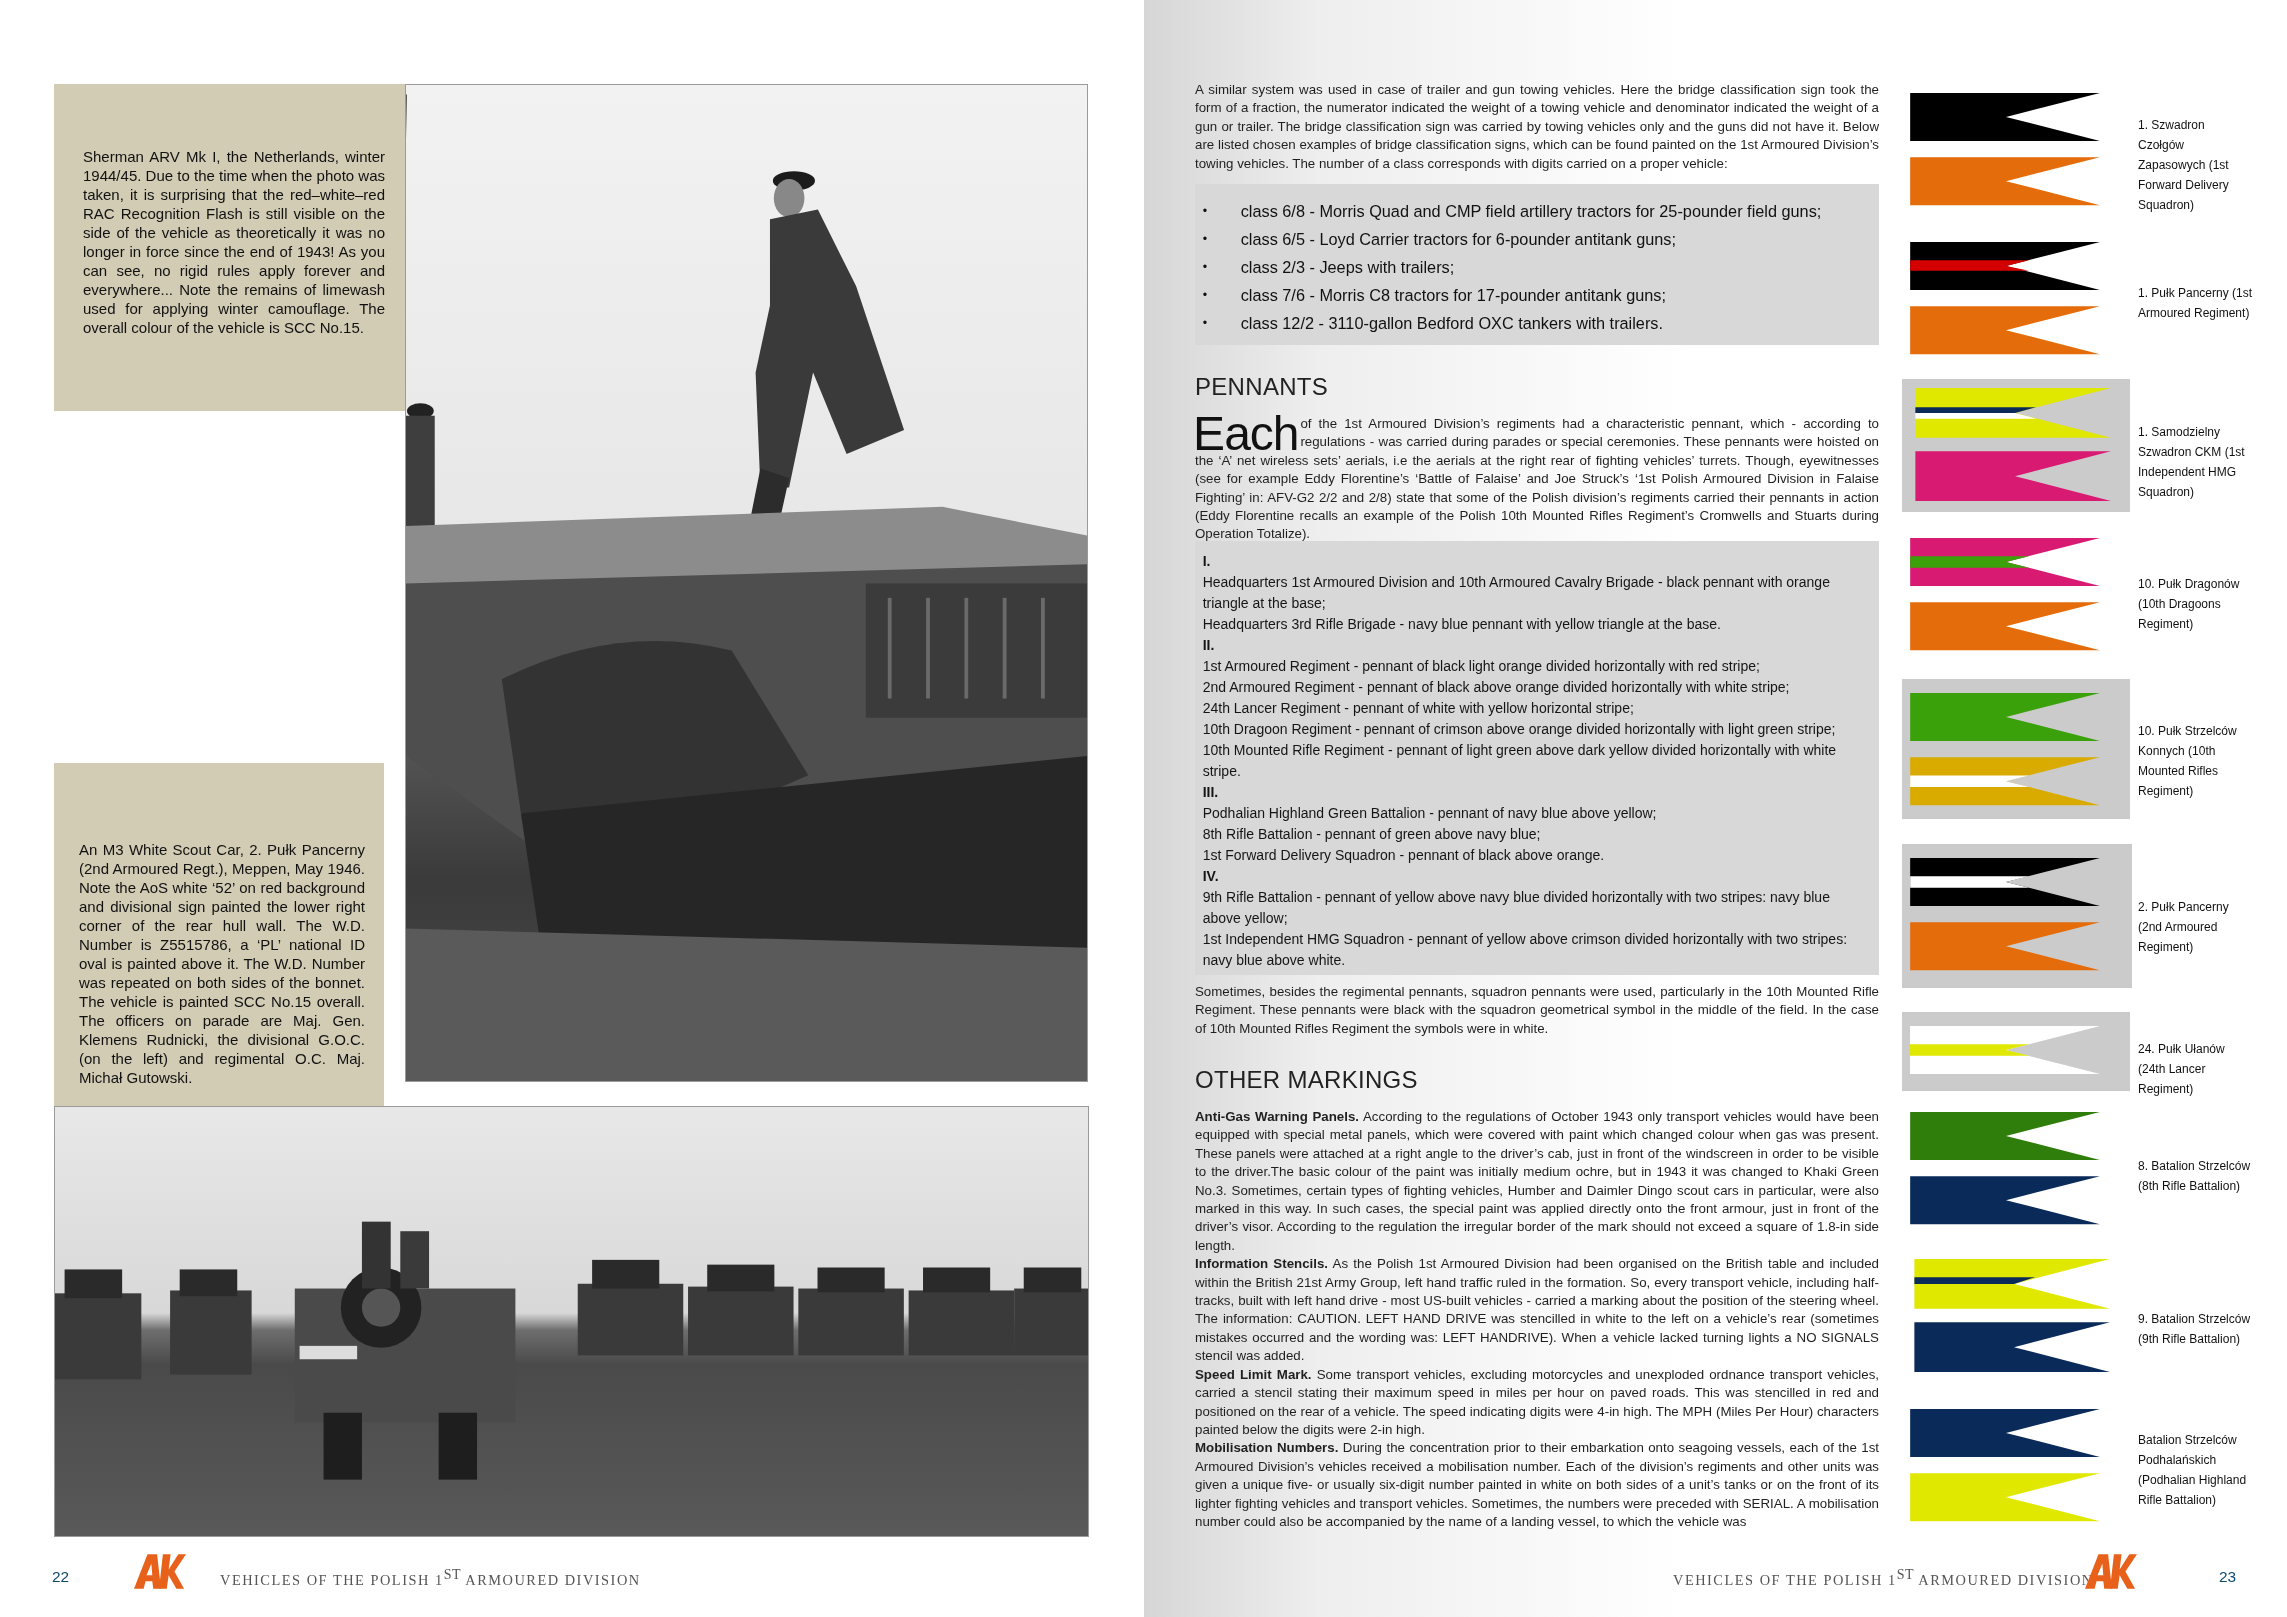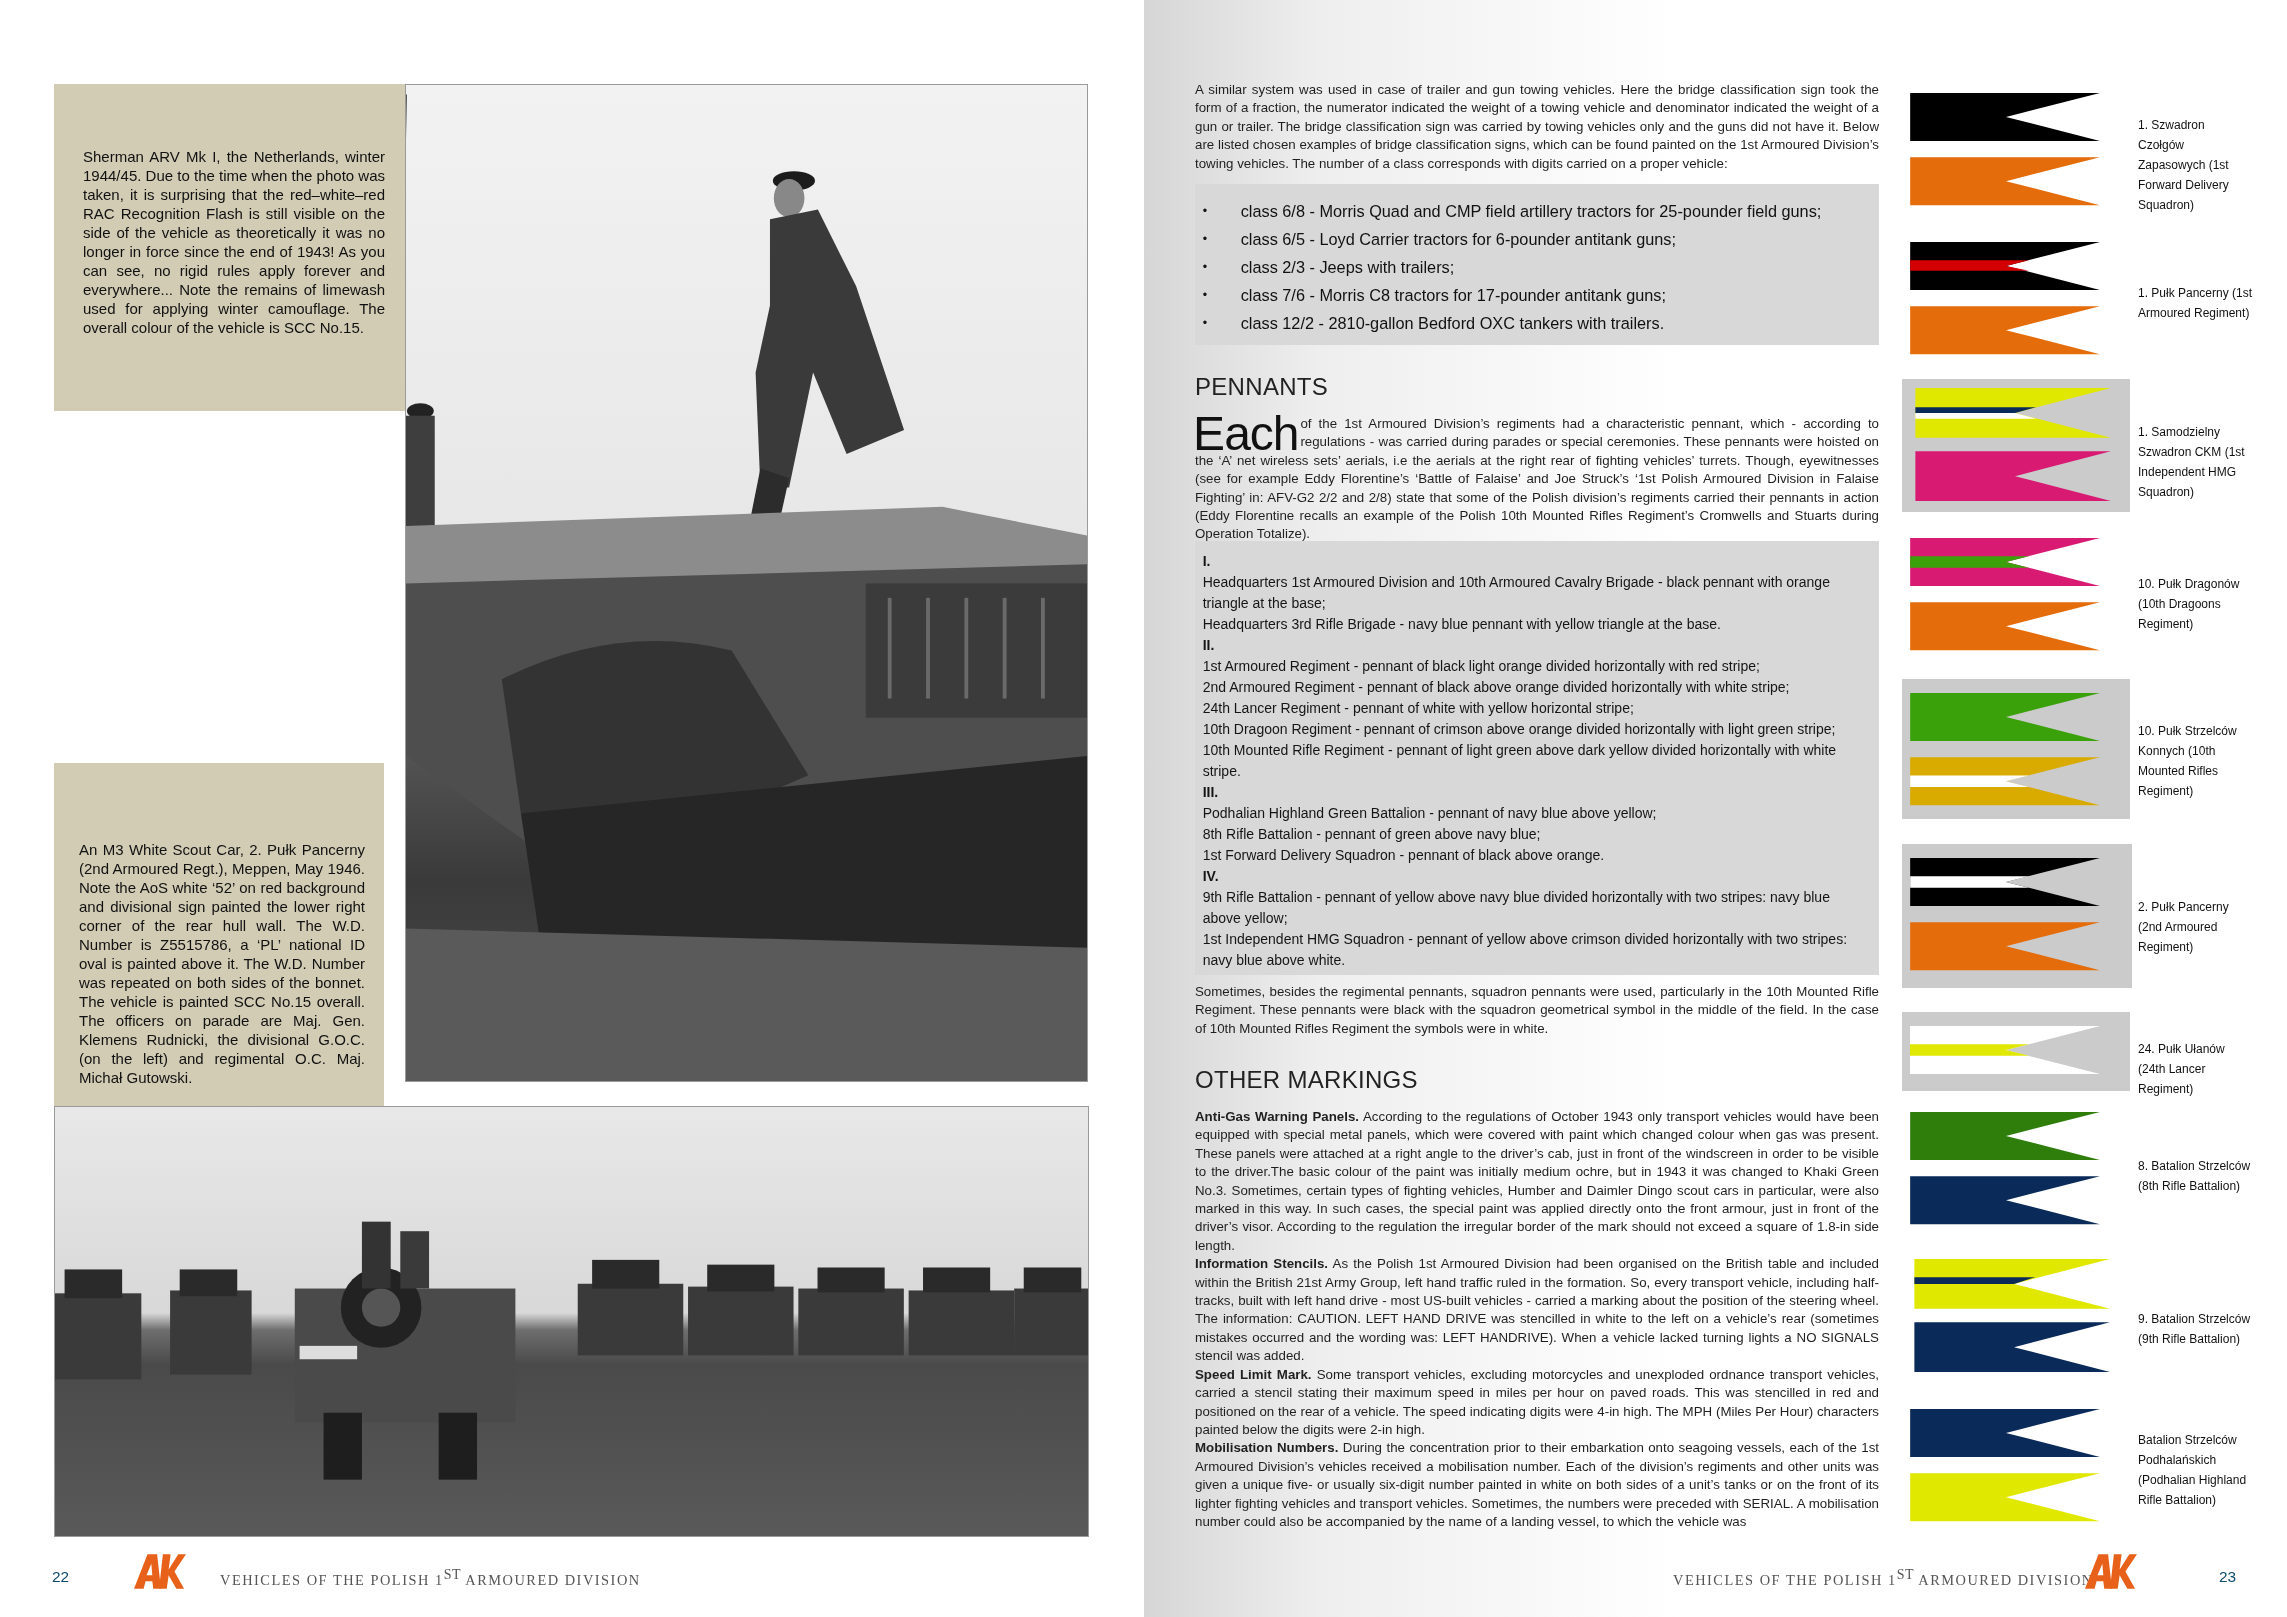--- a/index.html
+++ b/index.html
@@ -159,21 +159,21 @@
   <div class="class-item">
       <span class="bullet">•</span>
       <span>class 2/3 - Jeeps with trailers;</span>
     </div>
   <div class="class-item">
       <span class="bullet">•</span>
       <span>class 7/6 - Morris C8 tractors for 17-pounder antitank guns;</span>
     </div>
   <div class="class-item">
       <span class="bullet">•</span>
-      <span>class 12/2 - 2810-gallon Bedford OXC tankers with trailers.</span>
+      <span>class 12/2 - 3110-gallon Bedford OXC tankers with trailers.</span>
     </div>
 </div>
 
 <div class="section-heading h-pennants">PENNANTS</div>
 
 <div class="body-text pennant-intro">
   <span class="drop-cap">Each</span><span>of the 1st Armoured Division’s regiments had a characteristic pennant, which - according to regulations - was carried during parades or special ceremonies. These pennants were hoisted on the ‘A’ net wireless sets’ aerials, i.e the aerials at the right rear of fighting vehicles’ turrets. Though, eyewitnesses (see for example Eddy Florentine’s ‘Battle of Falaise’ and Joe Struck’s ‘1st Polish Armoured Division in Falaise Fighting’ in: AFV-G2 2/2 and 2/8) state that some of the Polish division’s regiments carried their pennants in action (Eddy Florentine recalls an example of the Polish 10th Mounted Rifles Regiment’s Cromwells and Stuarts during Operation Totalize).</span>
 </div>
 
 <div class="list-box">

